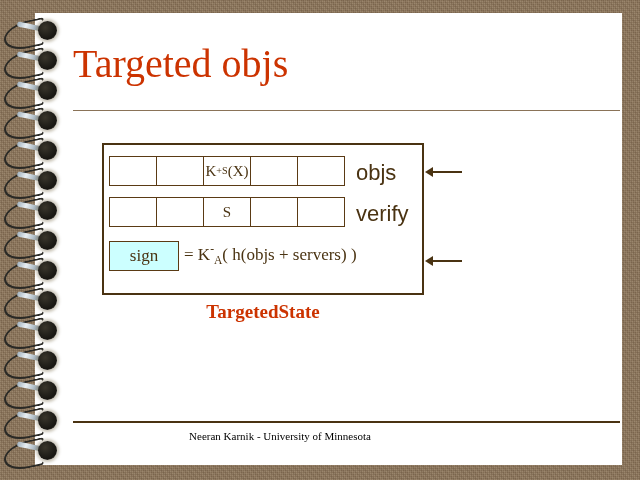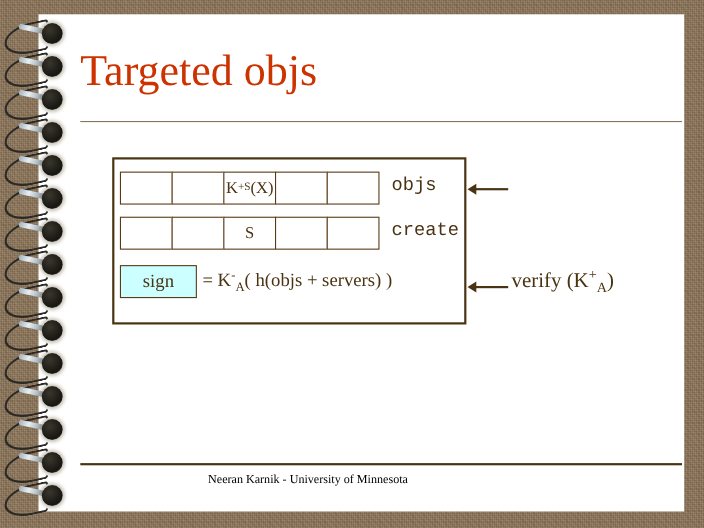--- a/index.html
+++ b/index.html
@@ -161,23 +161,23 @@
     color: #4a3312;
     background: #ffffff;
   }
   .cell:first-child { margin-left: 0; }
 
   #row-objs { top: 11px; }
   #row-servers { top: 52px; }
 
   .row-label {
     position: absolute;
-    font-size: 17px;
+    font-size: 22px;
     color: #4a3312;
-    font-family: Liberation Mono, monospace;
+    font-family: Liberation Sans, sans-serif;
     white-space: nowrap;
   }
   #label-objs { left: 252px; top: 15px; }
   #label-servers { left: 252px; top: 56px; }
 
   
   #sign-box {
     position: absolute;
     left: 5px;
     top: 96px;
@@ -366,41 +366,39 @@
 
     <div class="cell-row" id="row-servers">
       <div class="cell"></div>
       <div class="cell"></div>
       <div class="cell">
         <span>S</span>
       </div>
       <div class="cell"></div>
       <div class="cell"></div>
     </div>
-    <div class="row-label" id="label-servers">create</div>
+    <div class="row-label" id="label-servers">verify</div>
 
     <div id="sign-box">
       <span>sign</span>
     </div>
     <div id="sign-formula">
       <span>= K</span><sup>-</sup><sub>A</sub><span>( h(objs + servers) )</span>
     </div>
 
   </div>
 
+  <div id="state-caption">TargetedState</div>
 
   <div class="arrow" id="arrow-create">
     <div class="head"></div>
     <div class="shaft"></div>
   </div>
 
   <div class="arrow" id="arrow-verify">
     <div class="head"></div>
     <div class="shaft"></div>
   </div>
-  <div class="annot" id="annot-verify">
-    <span>verify (K</span><sup>+</sup><sub>A</sub><span>)</span>
-  </div>
 
   <div id="footer-rule"></div>
   <div id="footer-text">Neeran Karnik - University of Minnesota</div>
 
 </div>
 
 </body></html>

